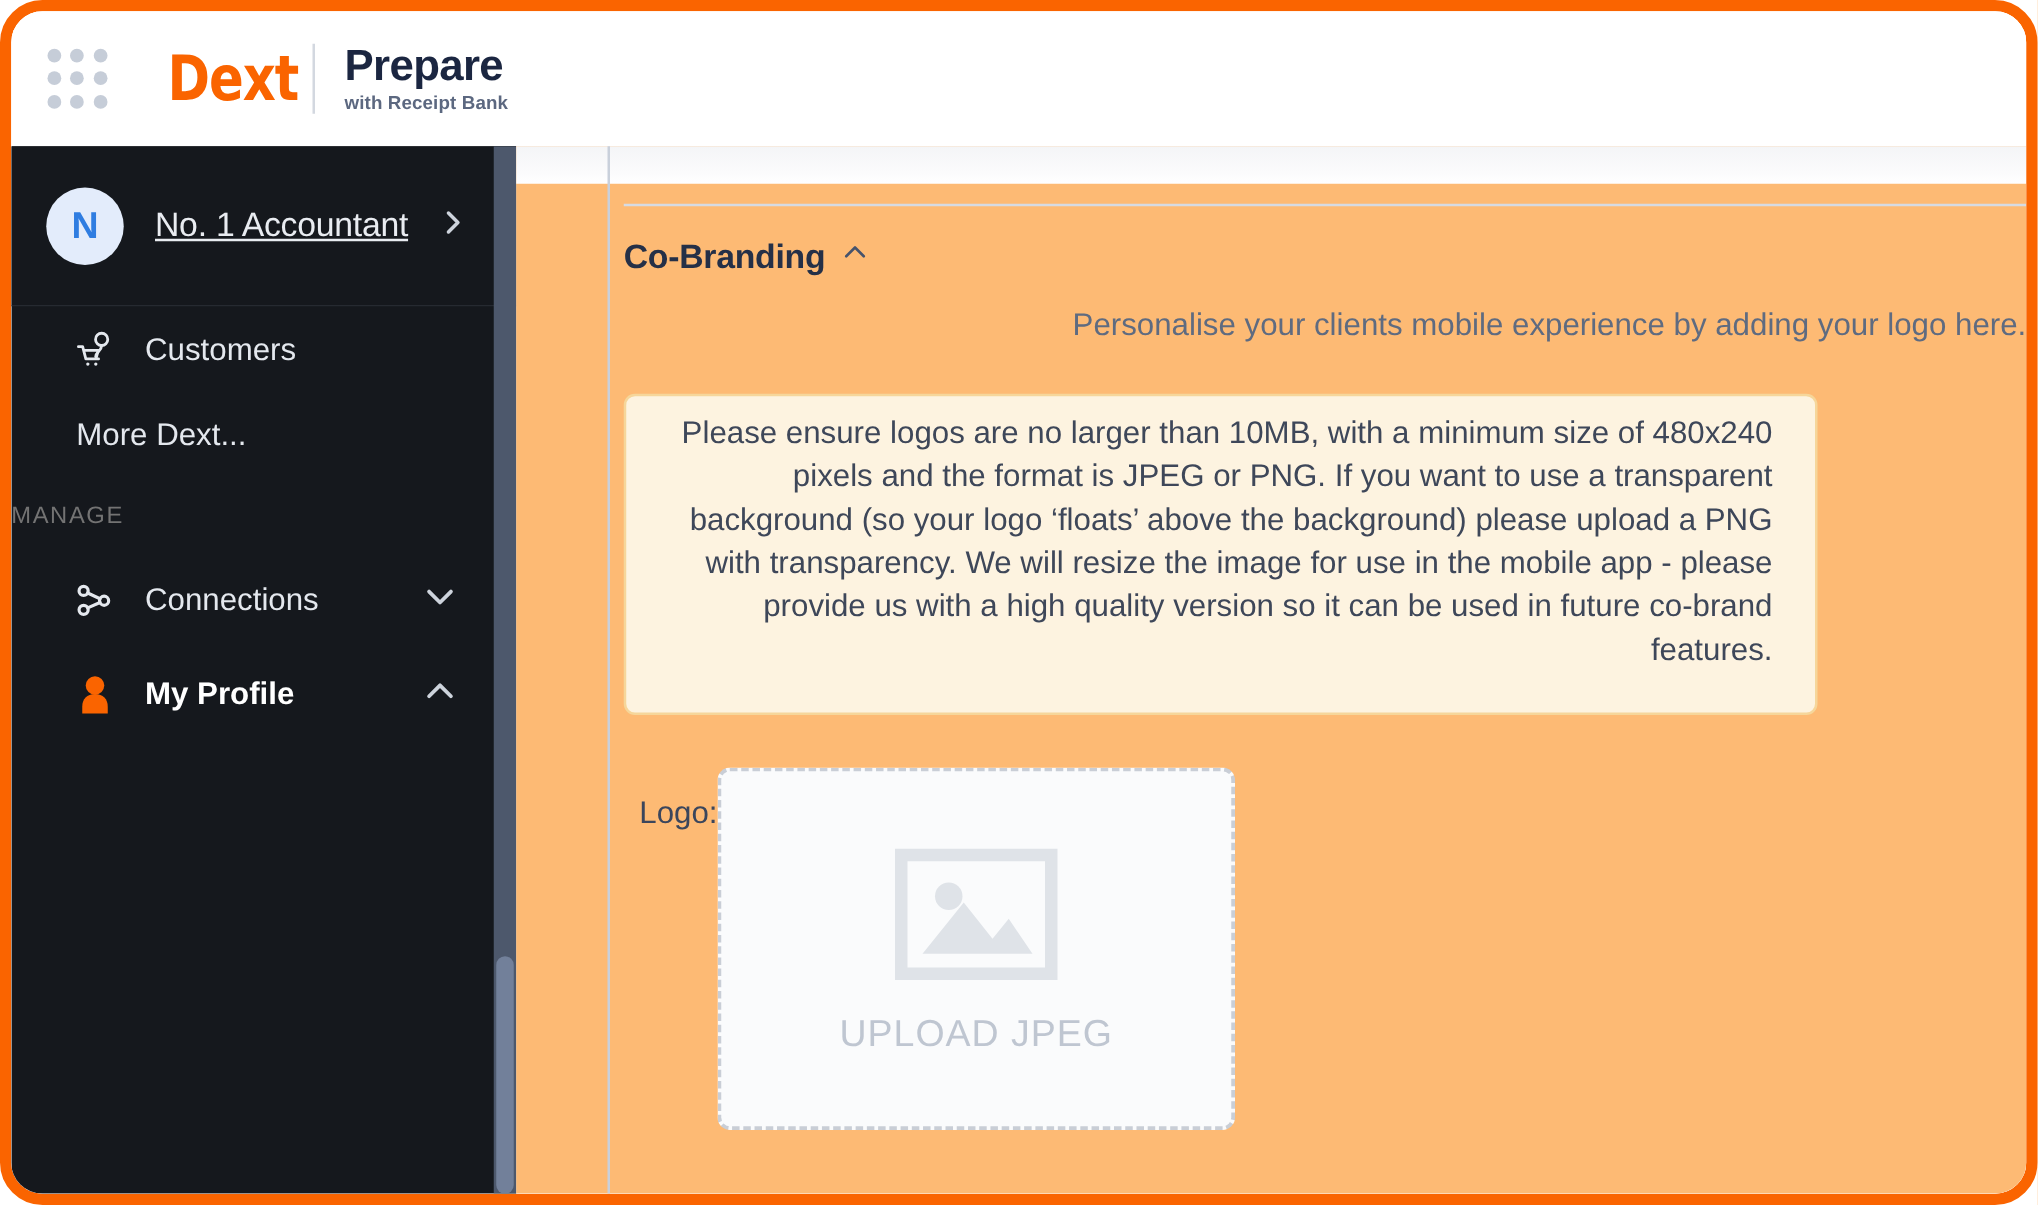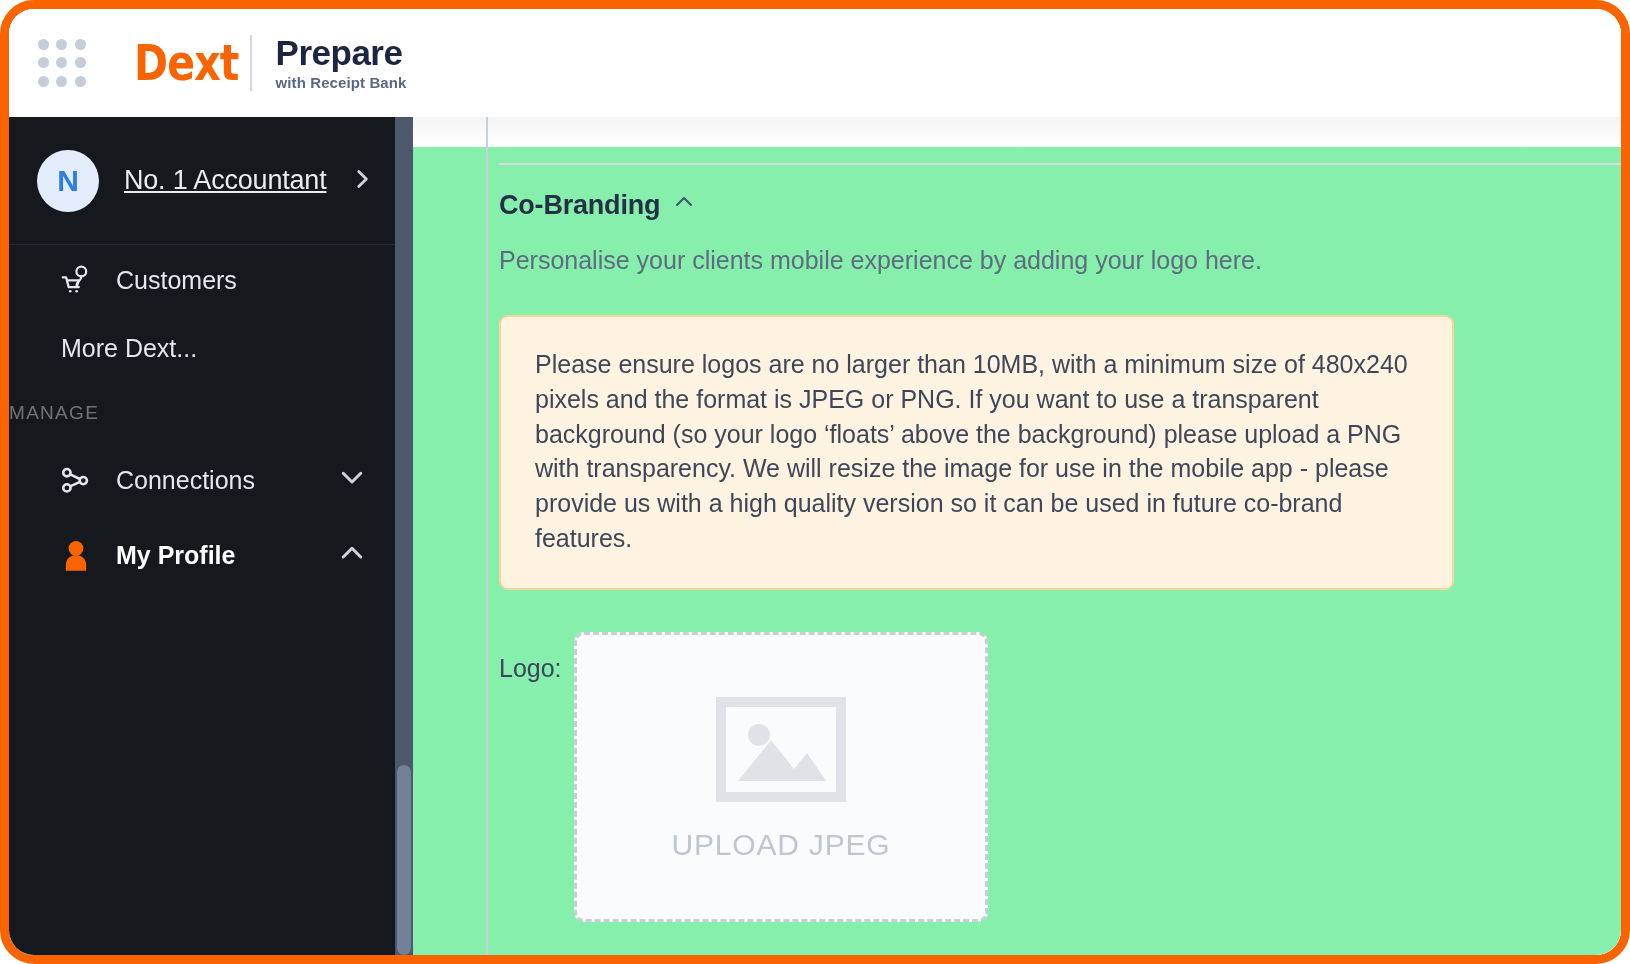--- a/index.html
+++ b/index.html
@@ -208,21 +208,22 @@
     width: 14px; height: 190px;
     border-radius: 8px;
     background: #72809a;
   }
 
   
   #main {
     position: absolute;
     left: 404px; top: 108px;
     width: 1208px; height: 838px;
-    background: #86efac;
+    background: #fdba74;
+    text-align: right;
   }
   #main-topstrip {
     position: absolute;
     left: 0; top: 0;
     width: 1208px; height: 30px;
     background: linear-gradient(180deg,#f4f5f7 0%, #fbfbfc 70%, #ffffff 100%);
   }
   #main-divider {
     position: absolute;
     left: 73px; top: 0;
@@ -257,21 +258,21 @@
     color: #5f6b80;
   }
 
   #notice {
     margin-top: 40px;
     width: 955px;
     box-sizing: border-box;
     background: #fdf3e0;
     border: 2px solid #f6d69a;
     border-radius: 9px;
-    padding: 30px 34px 32px 34px;
+    padding: 12px 34px 32px 34px;
     font-size: 25px;
     line-height: 1.39;
     color: #3e4759;
   }
 
   #logo-row {
     margin-top: 42px;
     display: flex;
     align-items: flex-start;
   }

